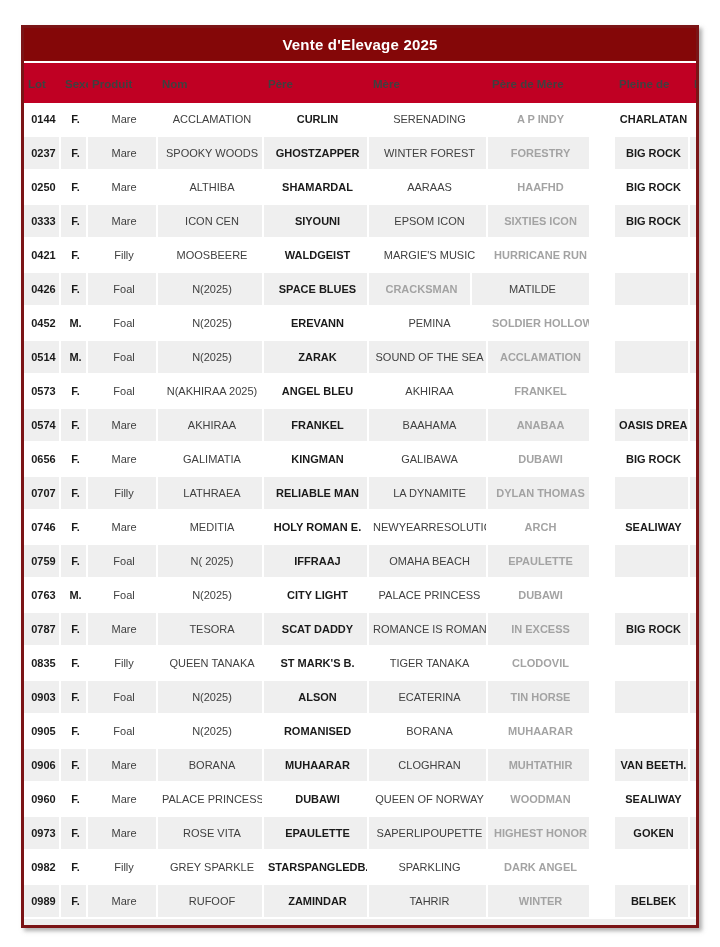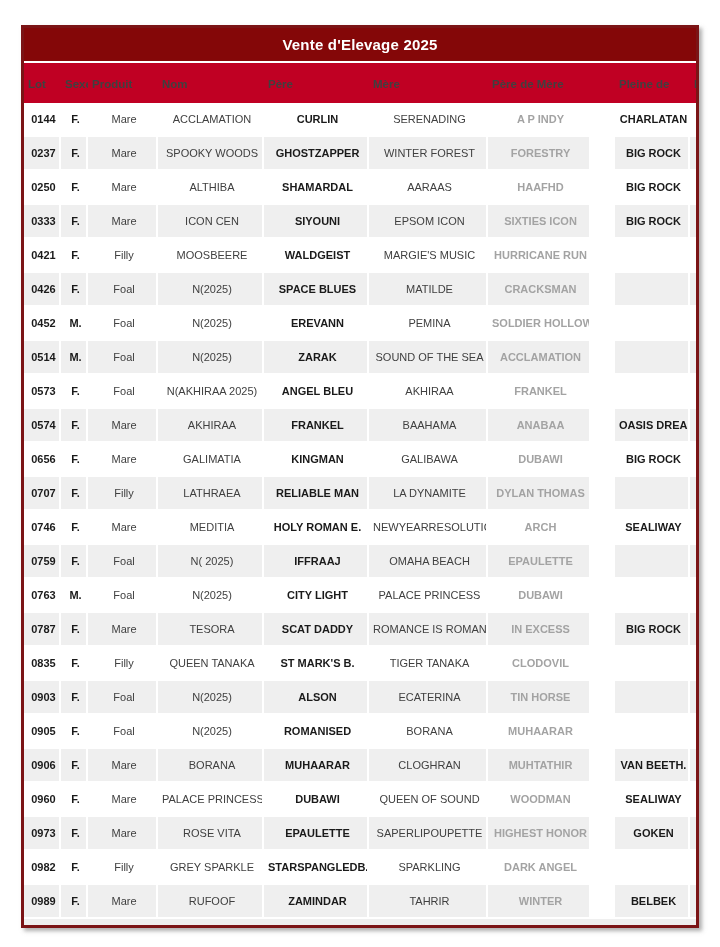--- a/index.html
+++ b/index.html
@@ -130,22 +130,22 @@
         <div class="cell c6">HURRICANE RUN</div>
         <div class="cell c7"></div>
         <div class="cell c8"></div>
       </div>
       <div class="row alt">
         <div class="cell c0">0426</div>
         <div class="cell c1">F.</div>
         <div class="cell c2">Foal</div>
         <div class="cell c3">N(2025)</div>
         <div class="cell c4">SPACE BLUES</div>
+        <div class="cell c6">CRACKSMAN</div>
         <div class="cell c5">MATILDE</div>
-        <div class="cell c6">CRACKSMAN</div>
         <div class="cell c7"></div>
         <div class="cell c8"></div>
       </div>
       <div class="row">
         <div class="cell c0">0452</div>
         <div class="cell c1">M.</div>
         <div class="cell c2">Foal</div>
         <div class="cell c3">N(2025)</div>
         <div class="cell c4">EREVANN</div>
         <div class="cell c5">PEMINA</div>
@@ -295,21 +295,21 @@
         <div class="cell c6">MUHTATHIR</div>
         <div class="cell c7">VAN BEETH.</div>
         <div class="cell c8"></div>
       </div>
       <div class="row">
         <div class="cell c0">0960</div>
         <div class="cell c1">F.</div>
         <div class="cell c2">Mare</div>
         <div class="cell c3">PALACE PRINCESS</div>
         <div class="cell c4">DUBAWI</div>
-        <div class="cell c5">QUEEN OF SOUND</div>
+        <div class="cell c5">QUEEN OF NORWAY</div>
         <div class="cell c6">WOODMAN</div>
         <div class="cell c7">SEALIWAY</div>
         <div class="cell c8"></div>
       </div>
       <div class="row alt">
         <div class="cell c0">0973</div>
         <div class="cell c1">F.</div>
         <div class="cell c2">Mare</div>
         <div class="cell c3">ROSE VITA</div>
         <div class="cell c4">EPAULETTE</div>

